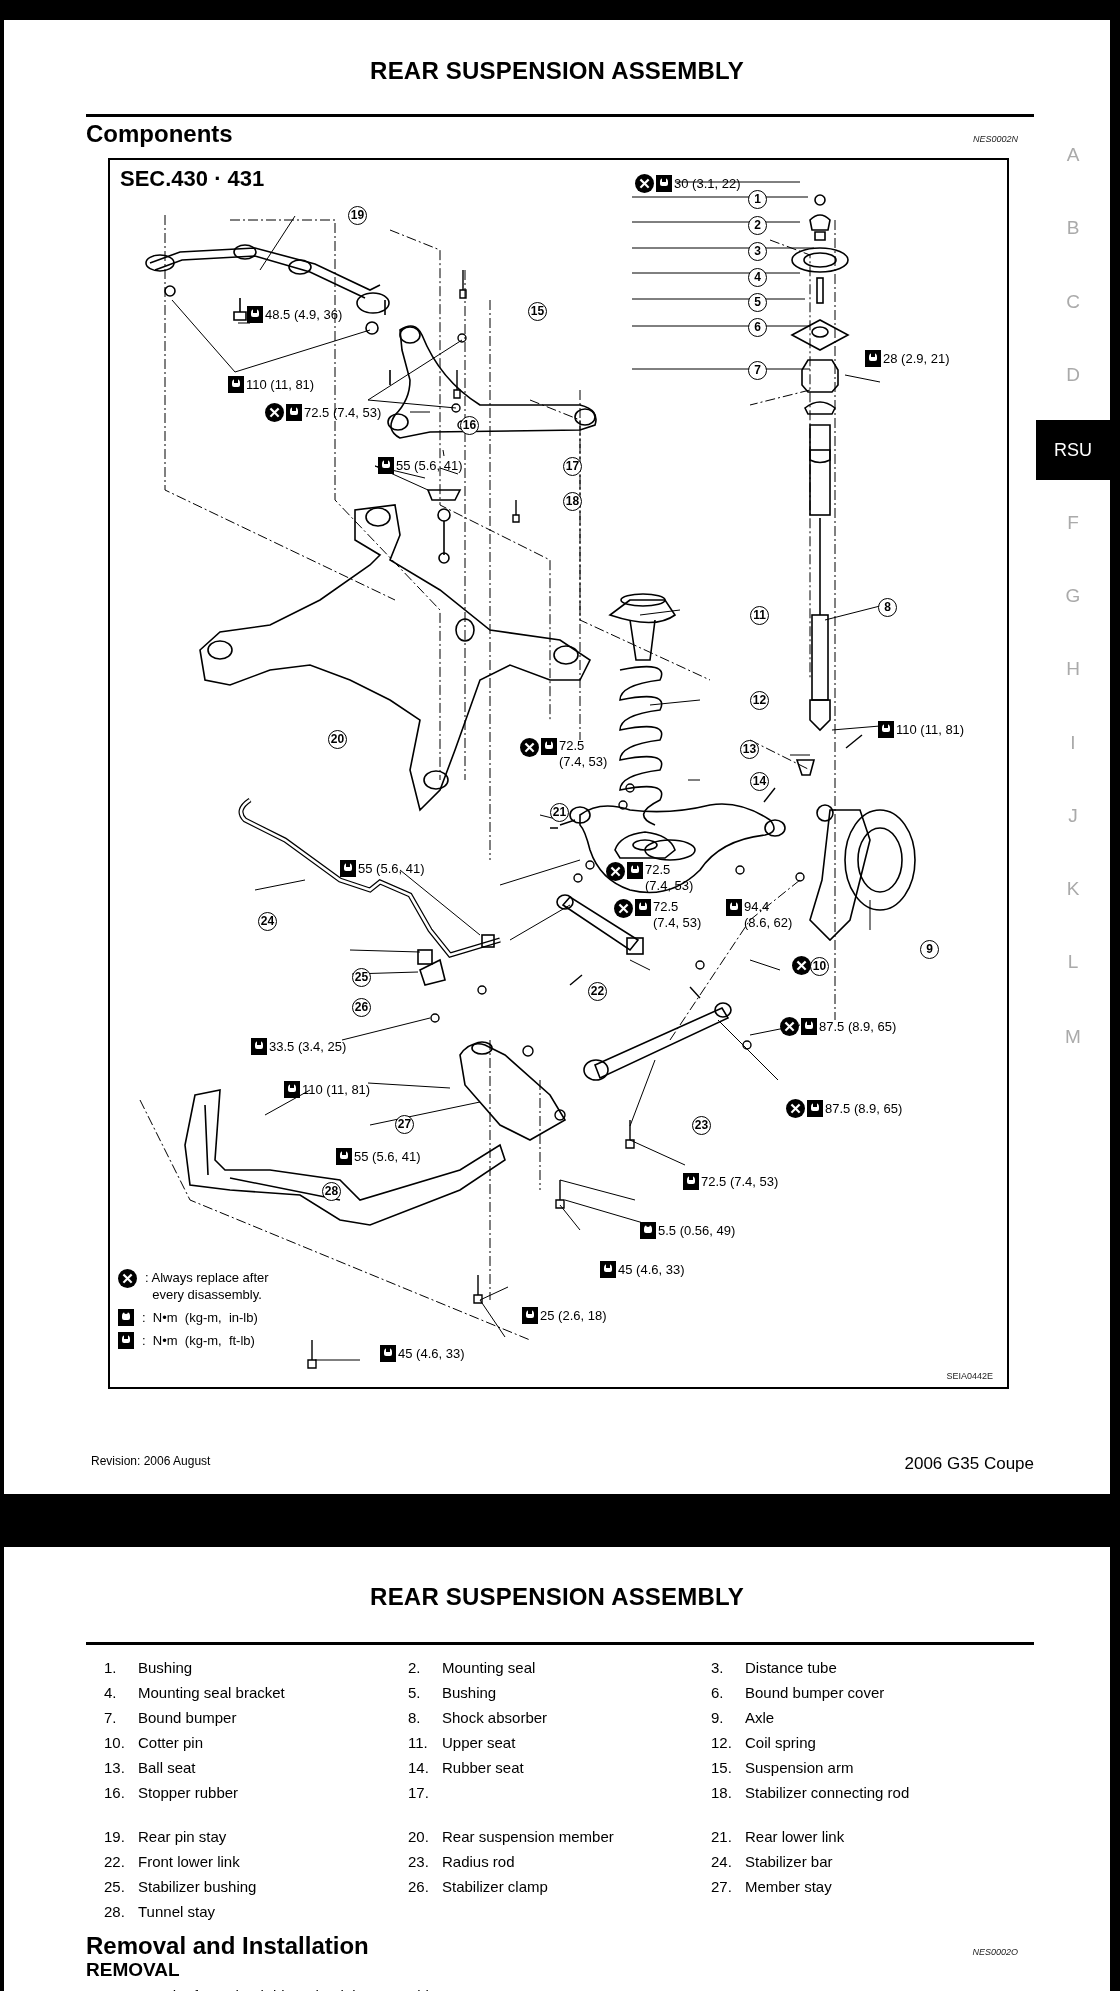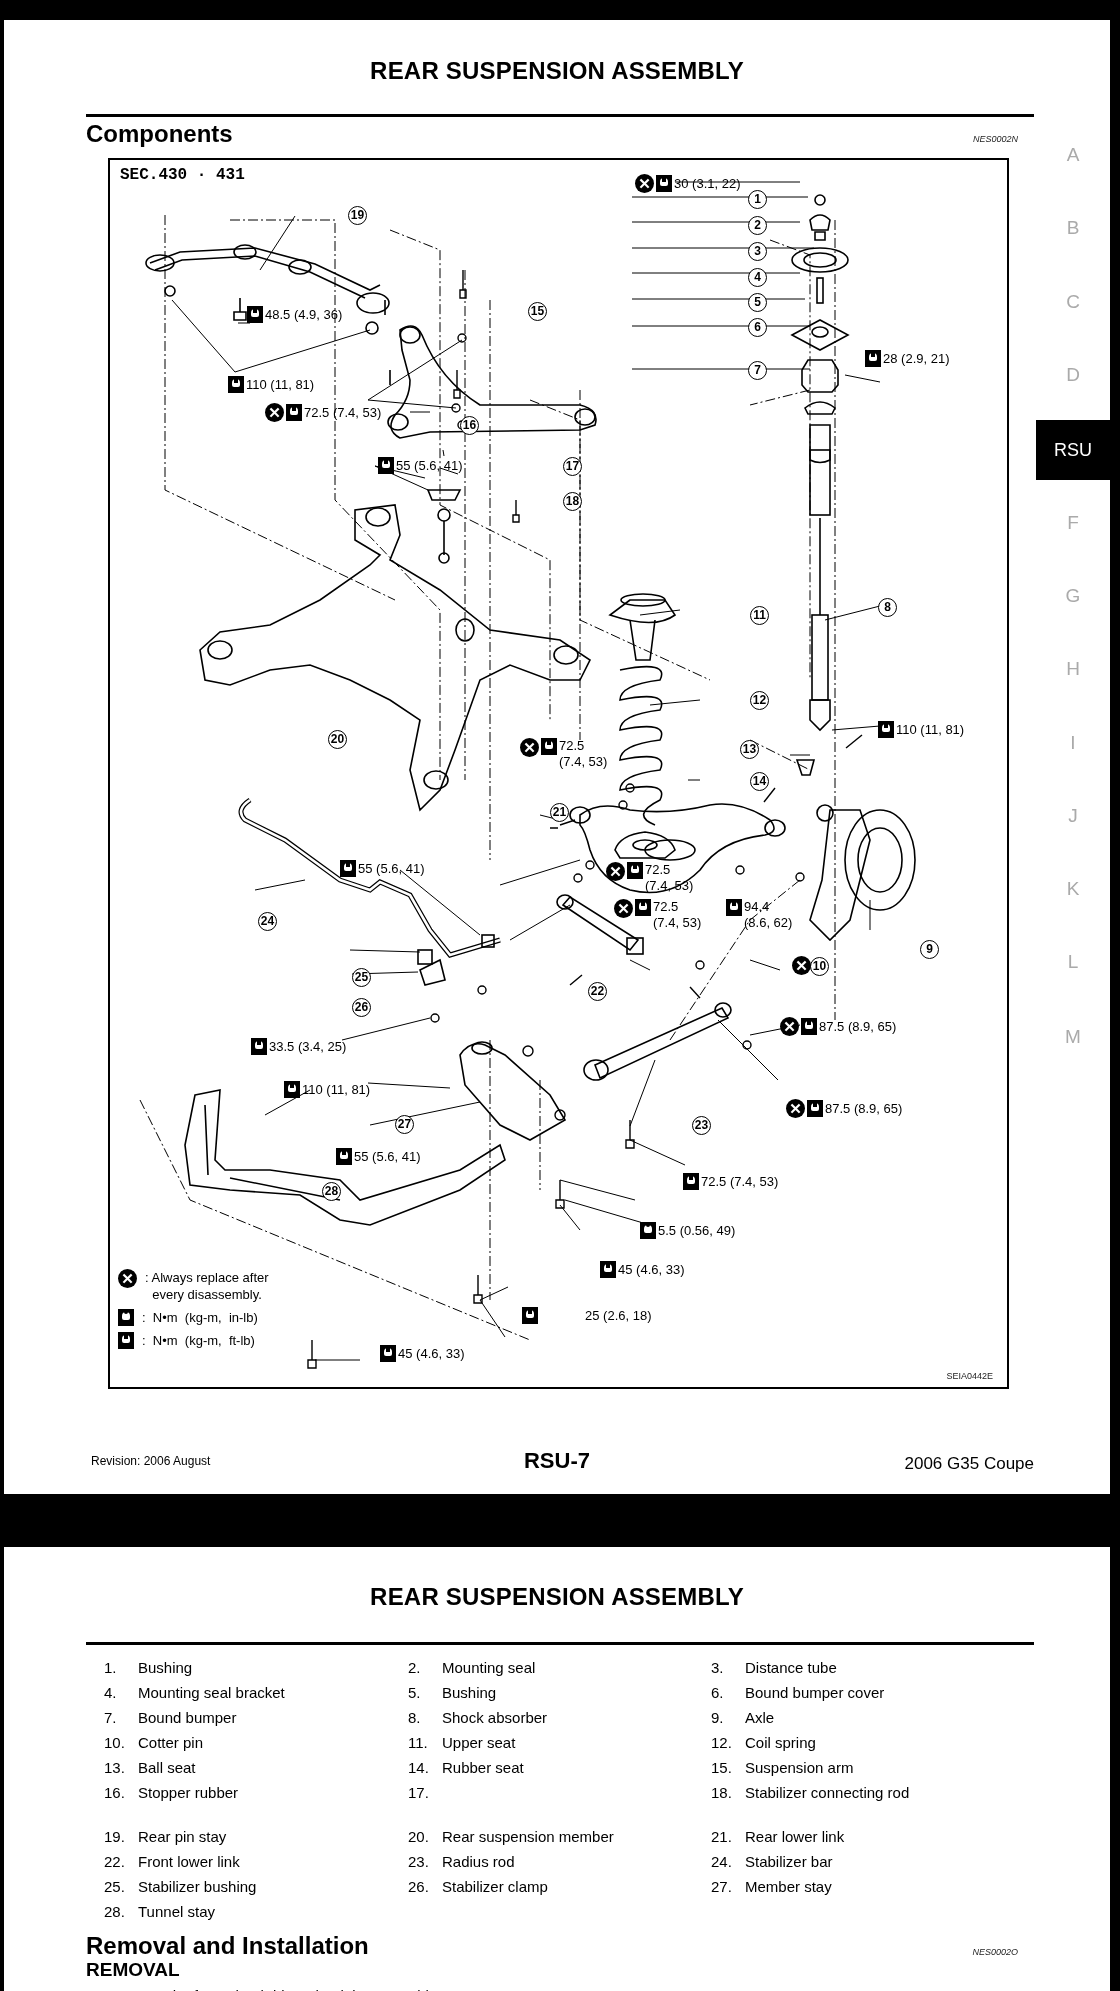--- a/index.html
+++ b/index.html
@@ -10,21 +10,21 @@
   #page2 { top:1547px; height:460px; }
   .page-title { position:absolute; left:0; right:0; text-align:center; font-weight:bold; font-size:24px; letter-spacing:0.2px; }
   .rule { position:absolute; left:82px; width:948px; height:3px; background:#000; }
   .section-title { position:absolute; left:82px; font-weight:bold; font-size:24px; }
   .ref-code { position:absolute; right:92px; font-style:italic; font-size:9px; color:#222; }
   .index-tabs { position:absolute; left:1032px; top:0; width:74px; }
   .index-tab { position:absolute; left:0; width:74px; height:60px; line-height:60px; text-align:center; font-size:19px; color:#aaa; }
   .index-tab.active { background:#000; color:#fff; font-size:18px; }
   .figure { position:absolute; left:104px; top:138px; width:901px; height:1231px; border:2px solid #000; box-sizing:border-box; }
   .figure svg { position:absolute; left:0; top:0; }
-  .sec-label { position:absolute; left:10px; top:6px; font-weight:bold; font-size:16px;font-family:Liberation Mono, monospace; }
+  .sec-label { position:absolute; left:10px; top:6px; font-weight:bold; font-size:22px; }
   .fig-code { position:absolute; right:14px; bottom:6px; font-size:9px; color:#222; }
   .callout { position:absolute; font-size:13px; white-space:nowrap; line-height:16px; display:flex; align-items:center; }
   .callout .txt { white-space:pre; }
   .wrench { display:inline-block; width:16px; height:17px; background:#000; position:relative; margin-right:2px; }
   .wrench::before { content:""; position:absolute; left:4px; top:3px; width:8px; height:8px; border-radius:50% 50% 2px 2px; background:#fff; }
   .wrench::after { content:""; position:absolute; left:6px; top:0; width:4px; height:7px; background:#000; }
   .wrench.inlb::before { background:#fff; }
   .wrench.inlb::after { height:5px; border-radius:2px; }
   .xmark { display:inline-block; width:19px; height:19px; border-radius:50%; background:#000; color:#fff; font-size:15px; line-height:19px; text-align:center; font-weight:bold; margin-right:2px; }
   .num { position:absolute; width:17px; height:17px; border:1.6px solid #000; border-radius:50%; font-size:12px; font-weight:bold; line-height:17px; text-align:center; background:#fff; box-sizing:content-box; }
@@ -391,21 +391,21 @@
         <span class="txt">72.5 (7.4, 53)</span>
     </div>
     <div class="callout" style="left:530px;top:1062px;">
       <span class="wrench inlb"></span>
         <span class="txt">5.5 (0.56, 49)</span>
     </div>
     <div class="callout" style="left:490px;top:1101px;">
       <span class="wrench"></span>
         <span class="txt">45 (4.6, 33)</span>
     </div>
-    <div class="callout" style="left:412px;top:1147px;gap:45px;">
+    <div class="callout" style="left:412px;top:1147px;">
       <span class="wrench"></span>
         <span class="txt">25 (2.6, 18)</span>
     </div>
     <div class="callout" style="left:270px;top:1185px;">
       <span class="wrench"></span>
         <span class="txt">45 (4.6, 33)</span>
     </div>
     <div class="callout" style="left:682px;top:796px;">
       <span class="xmark">✕</span>
     </div>
@@ -423,21 +423,20 @@
       <div class="legend-row">
         <span class="wrench"></span>
         <span class="desc" style="white-space:pre;">:  N•m  (kg-m,  ft-lb)</span>
       </div>
     </div>
 
     <div class="fig-code">SEIA0442E</div>
   </div>
 
   <div class="footer-left">Revision: 2006 August</div>
-  <div class="footer-center">RSU-7</div>
   <div class="footer-right">2006 G35 Coupe</div>
 </div>
 
 <div class="page" id="page2">
   <div class="page-title" style="top:36px;">REAR SUSPENSION ASSEMBLY</div>
   <div class="rule" style="top:95px;"></div>
 
   <div class="parts">
     <div class="part" style="left:0;top:0;">
         <span class="n">1.</span>

